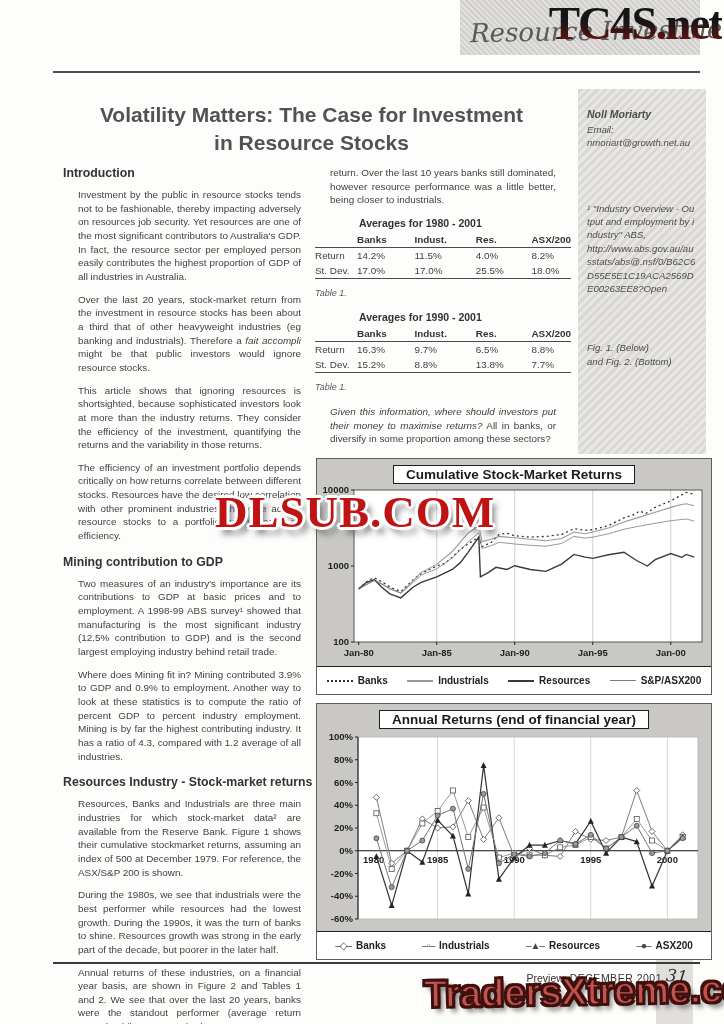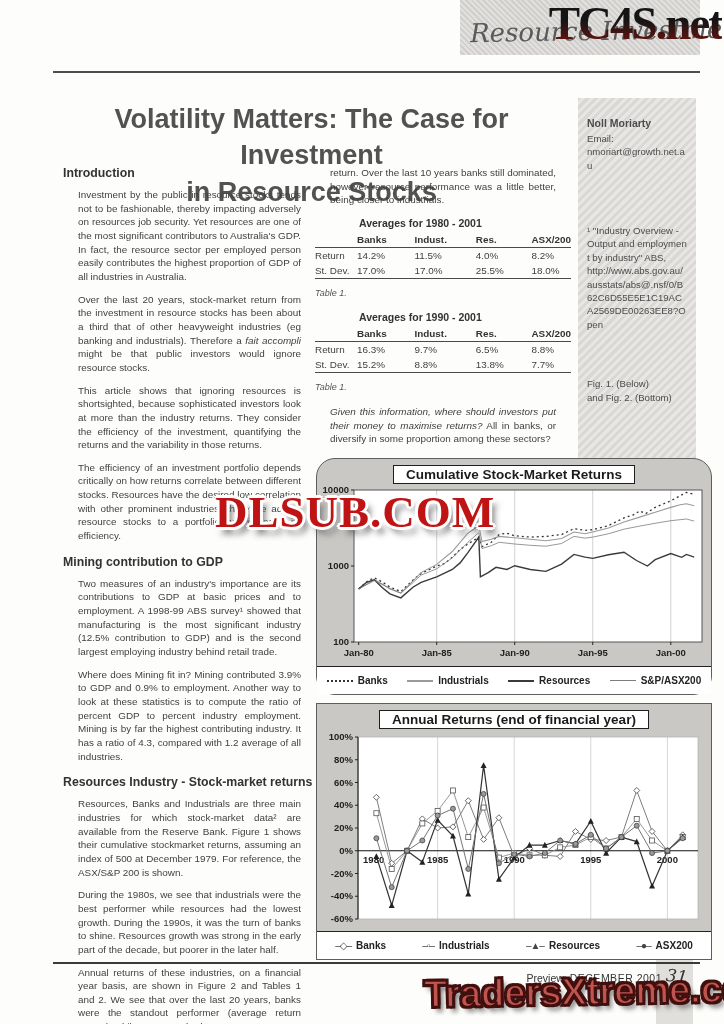--- a/index.html
+++ b/index.html
@@ -12,50 +12,50 @@
               font-family:"DejaVu Serif",serif;font-style:italic;font-size:26px;color:#5a5a5a;
               transform:rotate(-1deg);white-space:nowrap;}
   .hdr-wm{position:absolute;right:2px;top:-4px;font-family:"Liberation Serif",serif;font-weight:bold;
           font-size:47px;letter-spacing:-2px;white-space:nowrap;
           background:linear-gradient(#151515 45%,#6e130d 90%);-webkit-background-clip:text;background-clip:text;
           color:transparent;}
   .rule-top{position:absolute;left:53px;top:71px;width:647px;height:2px;background:#4d4d4d;}
   .rule-bot{position:absolute;left:53px;top:962px;width:647px;height:2px;background:#3a3a3a;z-index:3;}
   
   .title{position:absolute;left:53px;top:101px;width:517px;text-align:center;font-weight:bold;
-         font-size:27px;line-height:1.35;color:#525252;}
+         font-size:21px;line-height:1.35;color:#525252;}
   
   .colL{position:absolute;left:63px;top:166px;width:253px;}
   .colM{position:absolute;left:315px;top:166px;width:256px;}
   .colL p,.colM p{margin:0 15px 9px;font-size:9.9px;line-height:1.38;text-align:justify;}
   h3.sec{margin:12px 0 8px;font-size:12.3px;color:#333;}
   h3.first{margin-top:0;}
   .it{font-style:italic;}
   
   .tbl-title{font-weight:bold;font-size:10.5px;color:#333;padding-left:44px;margin:10px 0 3px;}
   table.avg{border-collapse:collapse;width:100%;font-size:9.9px;}
   table.avg td{padding:2px 0;}
   table.avg .hd td{font-weight:bold;color:#333;}
   table.avg tr.d1 td{border-top:1.4px solid #4a4a4a;}
   table.avg tr.d2 td{border-bottom:1.4px solid #4a4a4a;}
   .tcap{font-style:italic;font-size:9px;color:#555;margin:9px 0 13px;}
   .question{margin-top:13px;}
   
-  .sidebar{position:absolute;left:578px;top:98px;width:118px;height:365px;background:#dedcd9;
+  .sidebar{position:absolute;left:578px;top:89px;width:128px;height:365px;background:#dedcd9;
            background-image:repeating-linear-gradient(-45deg,rgba(255,255,255,.3) 0 3px,rgba(0,0,0,.02) 3px 6px);
-           box-sizing:border-box;padding:18px 9px 10px;color:#4c4c4c;font-size:9.6px;line-height:1.4;}
+           box-sizing:border-box;padding:18px 9px 10px;font-style:italic;color:#4c4c4c;font-size:9.6px;line-height:1.4;}
   .sb-author{font-weight:bold;font-size:10.5px;margin-bottom:1px;}
   .sb-block{word-wrap:break-word;overflow-wrap:break-word;word-break:break-all;}
   .sb-email{word-break:break-all;}
   .sb-fn1{margin-top:52px;}
   .sb-fn2{margin-top:12px;}
   .sb-fig{margin-top:46px;}
   
   .figure{position:absolute;left:316px;width:396px;background:#c9c8c5;border:1px solid #5e5e5e;box-sizing:border-box;z-index:1;}
-  .fig1{top:458px;height:237px;border-radius:19px;}
+  .fig1{top:458px;height:237px;}
   .fig2{top:703px;height:257px;}
   .fig-title{margin:6px auto 2px;width:fit-content;background:#fff;border:1px solid #1e1e1e;
              font-weight:bold;font-size:13.5px;color:#1b1b1b;padding:1px 12px;text-align:center;}
   .fig-svg{display:block;margin:0 auto;}
   .legend{position:absolute;left:0;right:0;bottom:0;background:#fff;border-top:1.5px solid #222;
           display:flex;align-items:center;justify-content:space-around;font-size:10px;font-weight:bold;color:#222;}
   .fig1 .legend{height:27px;}
   .fig2 .legend{height:27px;}
   .leg-item{display:flex;align-items:center;gap:5px;}
   .ls{display:inline-block;width:26px;height:0;}

